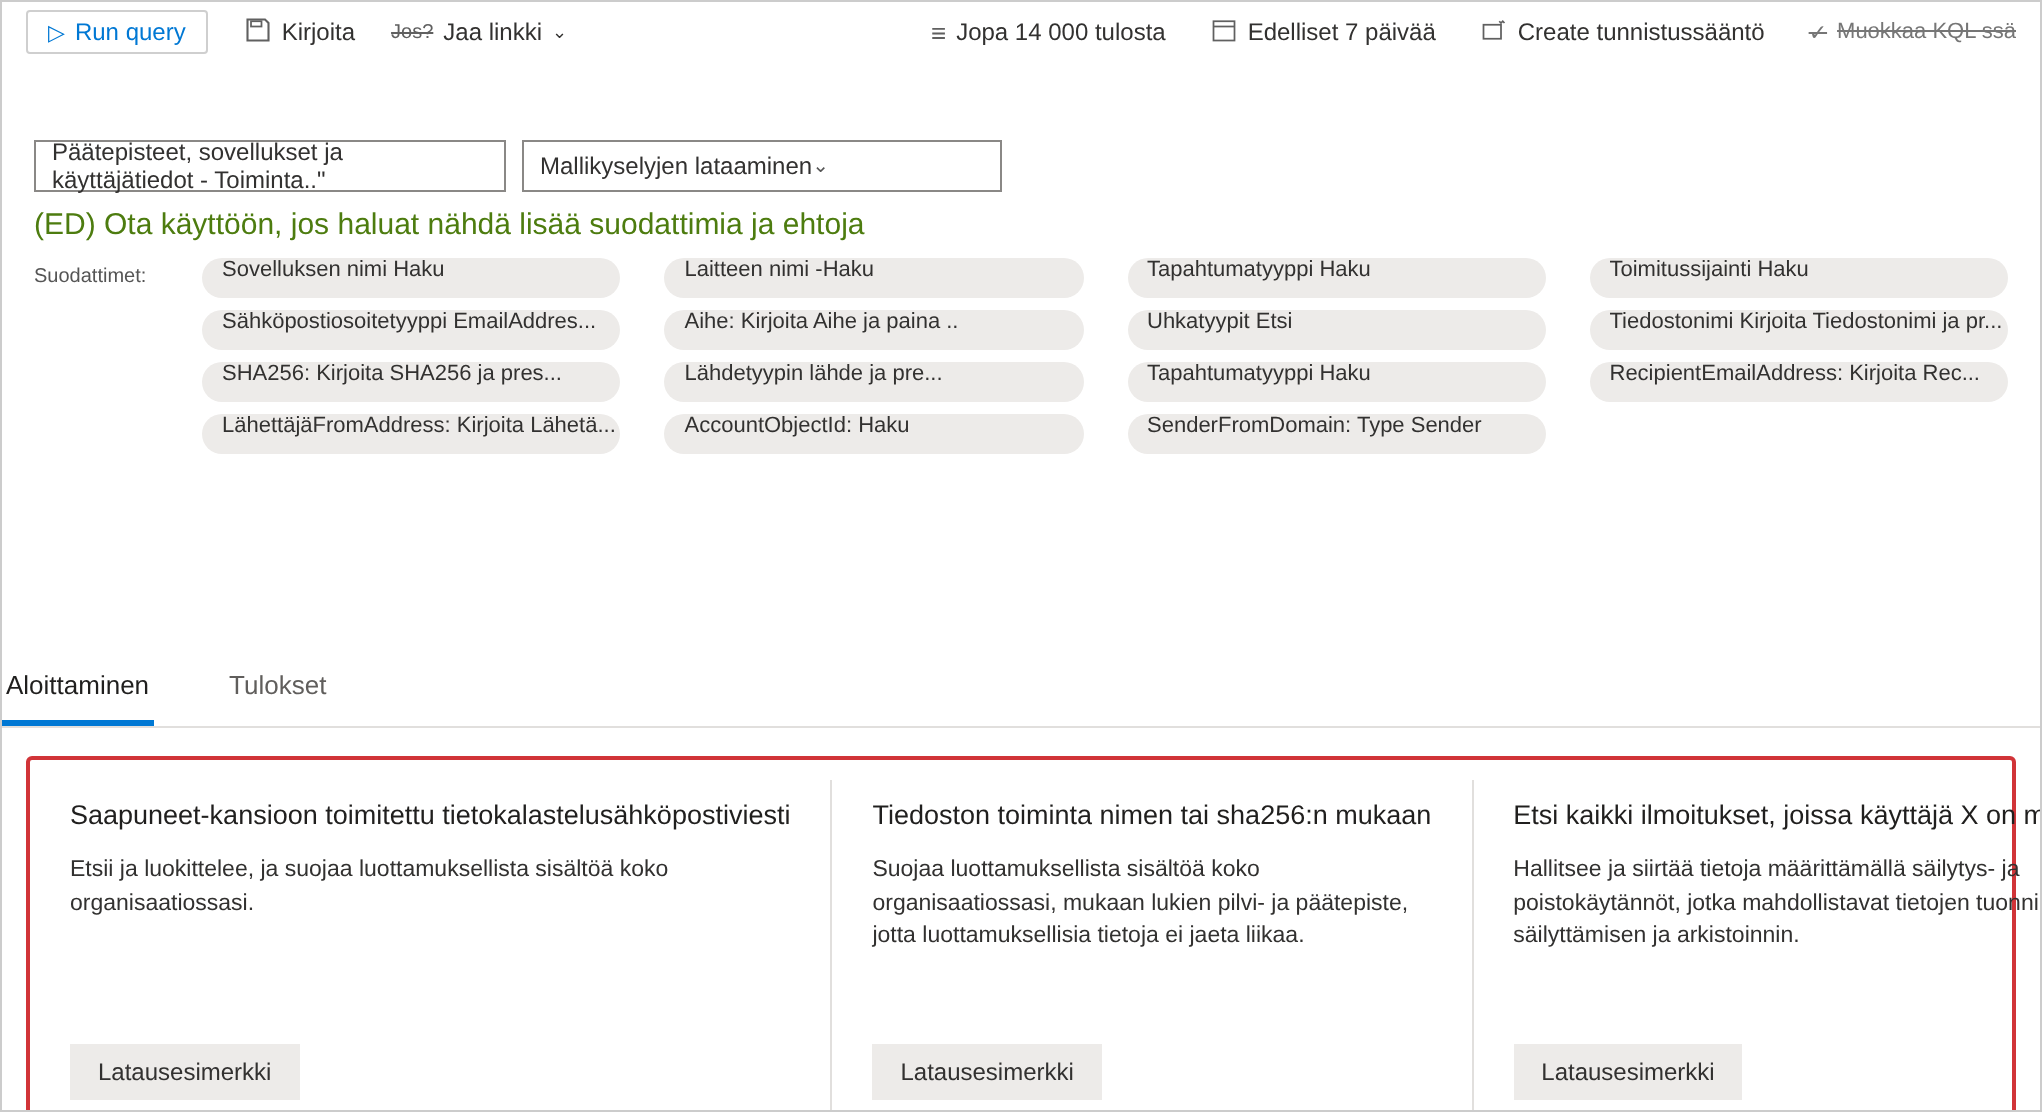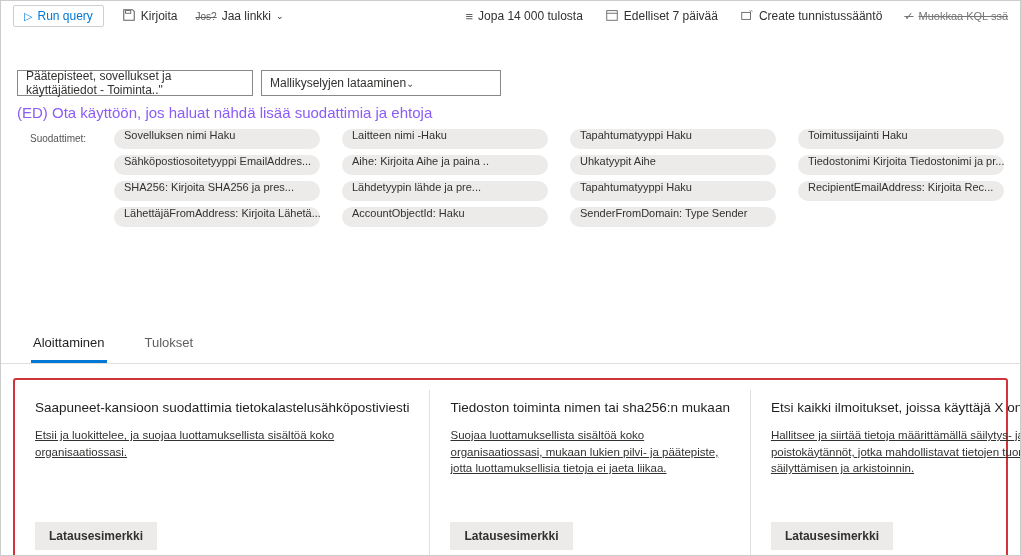--- a/index.html
+++ b/index.html
@@ -44,29 +44,29 @@
     background: #fff;
     margin-top: 33px;
   }
   .selectbox.first { width: 236px; }
   .selectbox.second { width: 240px; justify-content: flex-start; }
   .chev { font-size: 10px; color: #555; }
 
   .subtitle {
     padding: 4px 16px 6px 16px;
     font-size: 15px;
-    color: #8b5cf6;
+    color: #4d7c0f;
   }
 
   .filters {
     display: grid;
     grid-template-columns: 62px repeat(4, 1fr);
     column-gap: 22px;
     row-gap: 6px;
-    padding: 2px 16px 8px 29px;
+    padding: 2px 16px 8px 16px;
     align-items: center;
   }
   .filters-label {
     font-size: 10px;
     color: #555;
     align-self: start;
     padding-top: 4px;
   }
   .pill {
     background: #edebe9;
@@ -78,21 +78,21 @@
     font-size: 11px;
     color: #323130;
     white-space: nowrap;
     overflow: hidden;
     text-overflow: ellipsis;
   }
 
   .tabs {
     display: flex;
     gap: 36px;
-    padding: 0 30px;
+    padding: 0 0;
     border-bottom: 1px solid #e1dfdd;
     margin-top: 90px;
   }
   .tab {
     padding: 10px 2px;
     font-size: 13px;
     color: #605e5c;
     cursor: pointer;
   }
   .tab.active {
@@ -112,31 +112,30 @@
   .card {
     padding: 10px 20px 8px 20px;
     display: flex;
     flex-direction: column;
     gap: 12px;
     border-right: 1px solid #e1dfdd;
     min-height: 168px;
   }
   .card:last-child { border-right: none; }
   .card-title { font-size: 13.5px; color: #201f1e; white-space: nowrap; overflow: hidden; text-overflow: ellipsis; }
-  .card-desc { font-size: 11.5px; color: #323130; line-height: 1.45; min-height: 58px; text-decoration: underline; }
+  .card-desc { font-size: 11.5px; color: #323130; line-height: 1.45; min-height: 58px; }
   .card-btn {
     background: #edebe9;
     border: none;
     padding: 7px 14px;
     font-size: 12px;
     color: #323130;
     width: fit-content;
     cursor: pointer;
     margin-top: auto;
-    font-weight: bold;
   }
 
   svg.ico { width: 14px; height: 14px; }
 </style>
 </head>
 <body>
 
 <div class="toolbar">
   <div class="left">
     <div class="toolbar-btn run-query">
@@ -216,21 +215,21 @@
   <div class="pill">
       <span>Toimitussijainti Haku</span>
     </div>
   <div class="pill">
       <span>Sähköpostiosoitetyyppi EmailAddres...</span>
     </div>
   <div class="pill">
       <span>Aihe: Kirjoita Aihe ja paina ..</span>
     </div>
   <div class="pill">
-      <span>Uhkatyypit Aihe</span>
+      <span>Uhkatyypit Etsi</span>
     </div>
 
   <div class="pill">
       <span>Tiedostonimi Kirjoita Tiedostonimi ja pr...</span>
     </div>
   <div class="pill">
       <span>SHA256: Kirjoita SHA256 ja pres...</span>
     </div>
   <div class="pill">
       <span>Lähdetyypin lähde ja pre...</span>
@@ -257,21 +256,21 @@
   <div class="tab active">
     <span>Aloittaminen</span>
   </div>
   <div class="tab">
     <span>Tulokset</span>
   </div>
 </div>
 
 <div class="cards-wrap">
   <div class="card">
-    <div class="card-title">Saapuneet-kansioon suodattimia tietokalastelusähköpostiviesti</div>
+    <div class="card-title">Saapuneet-kansioon toimitettu tietokalastelusähköpostiviesti</div>
     <div class="card-desc">Etsii ja luokittelee, ja suojaa luottamuksellista sisältöä koko organisaatiossasi.</div>
     <button class="card-btn"><span>Latausesimerkki</span></button>
   </div>
   <div class="card">
     <div class="card-title">Tiedoston toiminta nimen tai sha256:n mukaan</div>
     <div class="card-desc">Suojaa luottamuksellista sisältöä koko organisaatiossasi, mukaan lukien pilvi- ja päätepiste, jotta luottamuksellisia tietoja ei jaeta liikaa.</div>
     <button class="card-btn"><span>Latausesimerkki</span></button>
   </div>
   <div class="card">
     <div class="card-title">Etsi kaikki ilmoitukset, joissa käyttäjä X on mukana</div>

